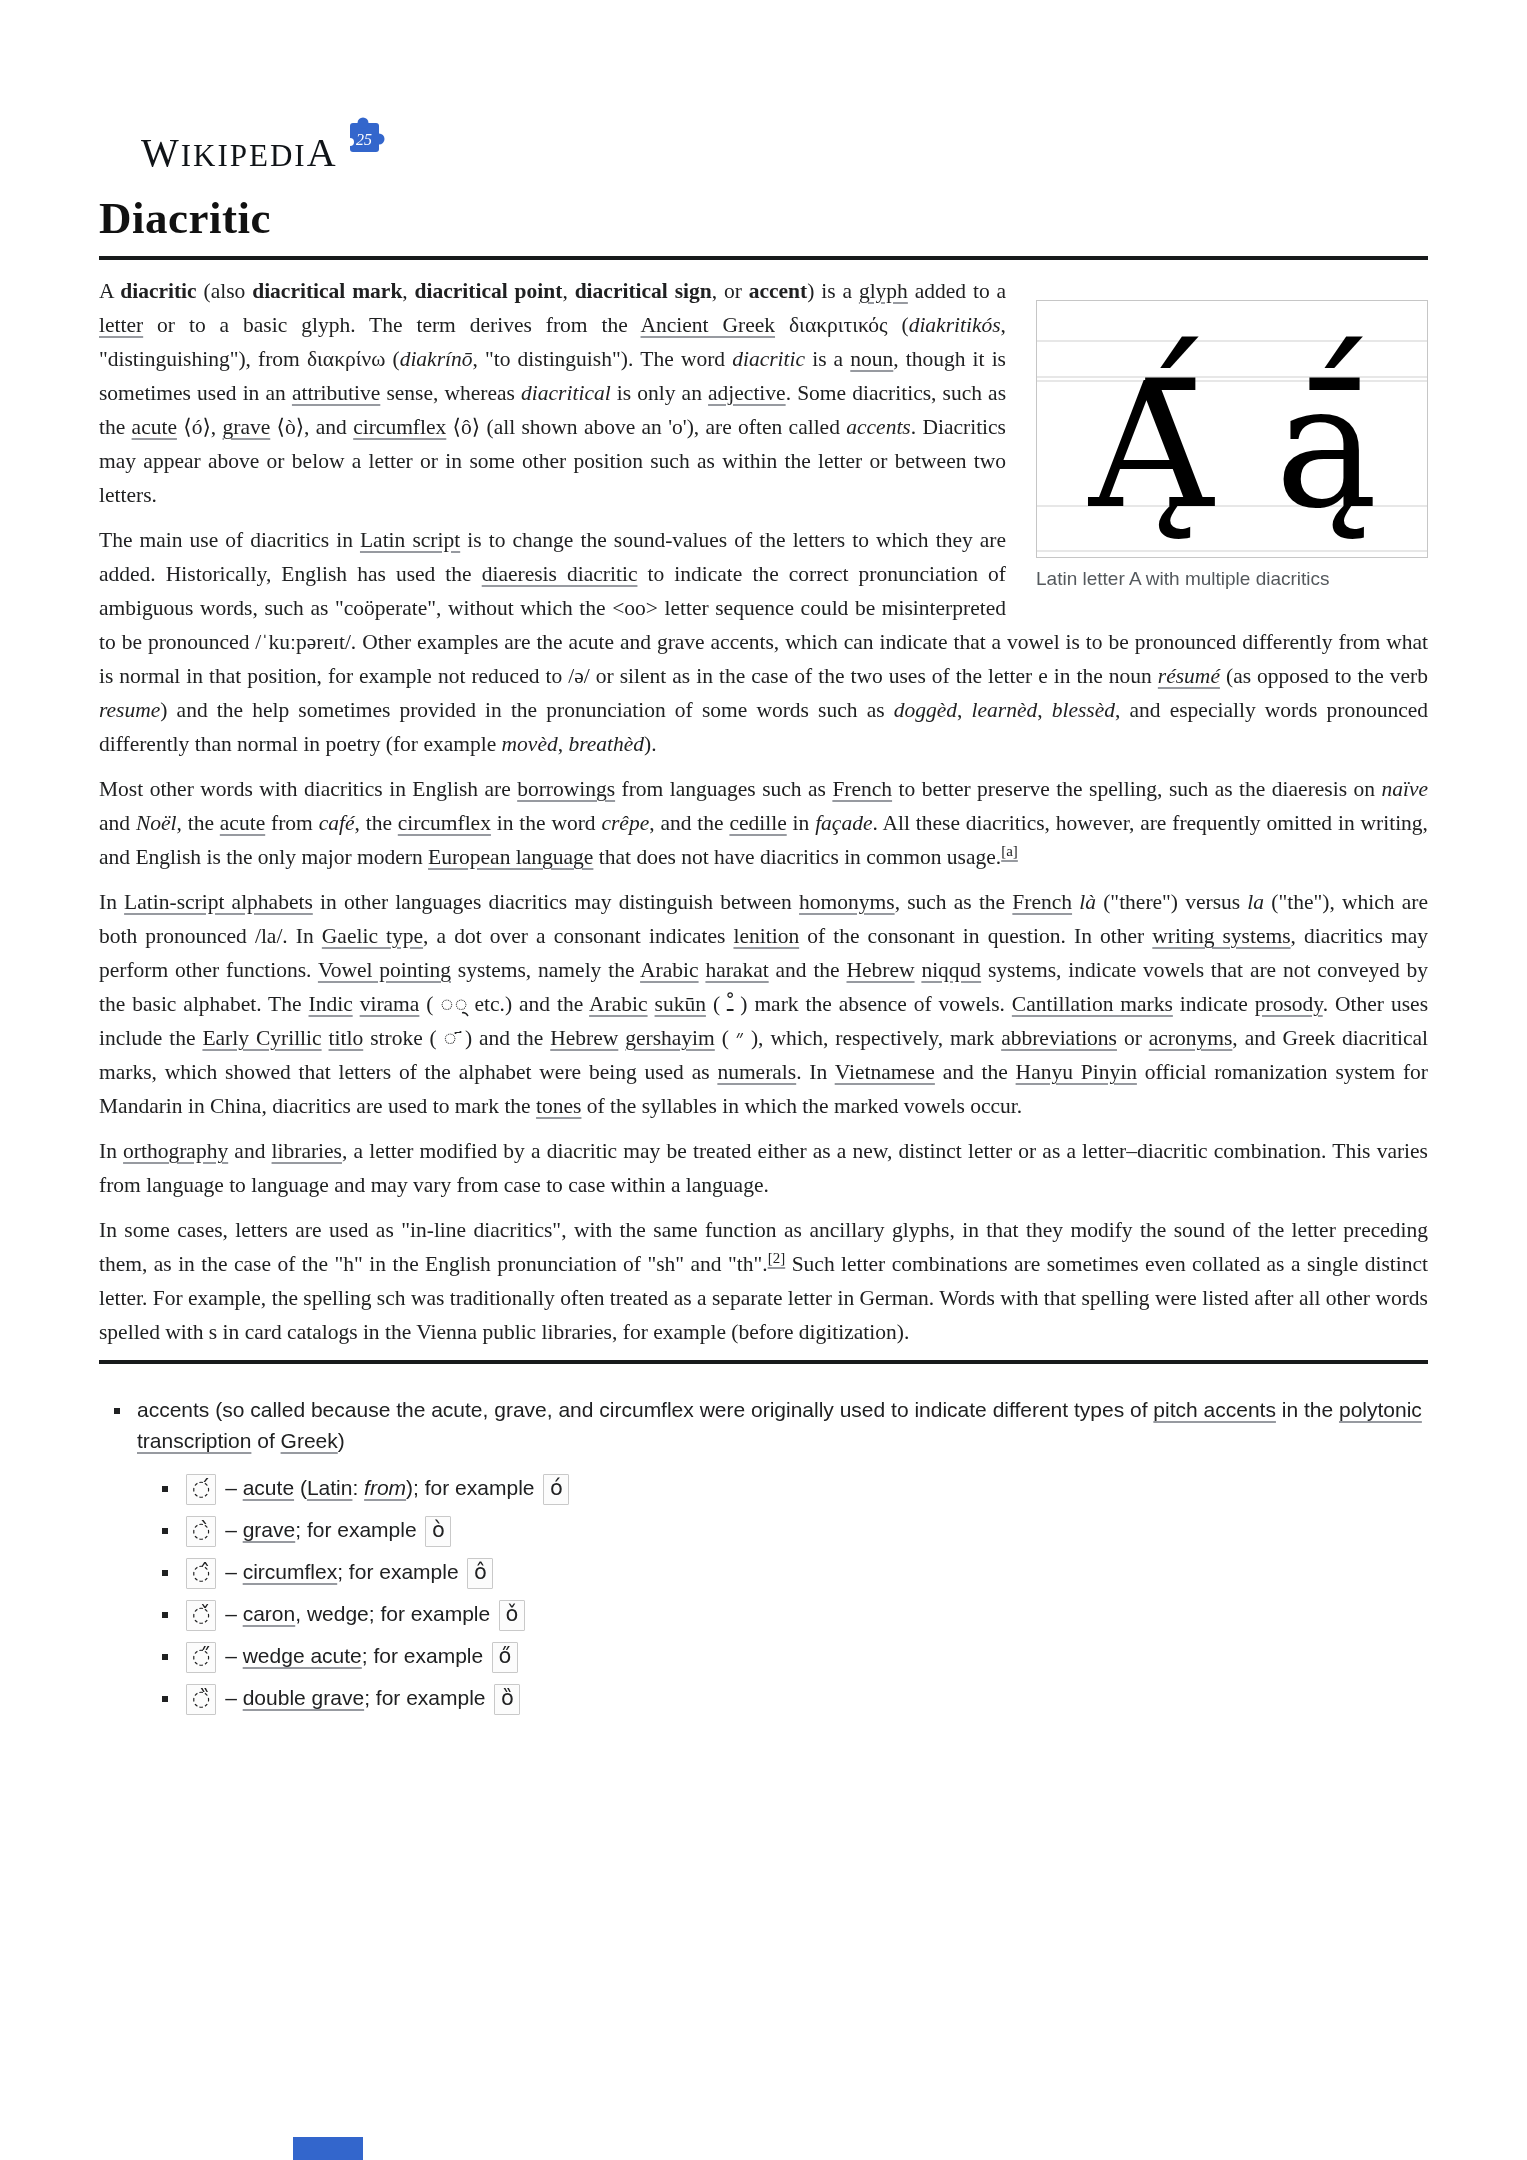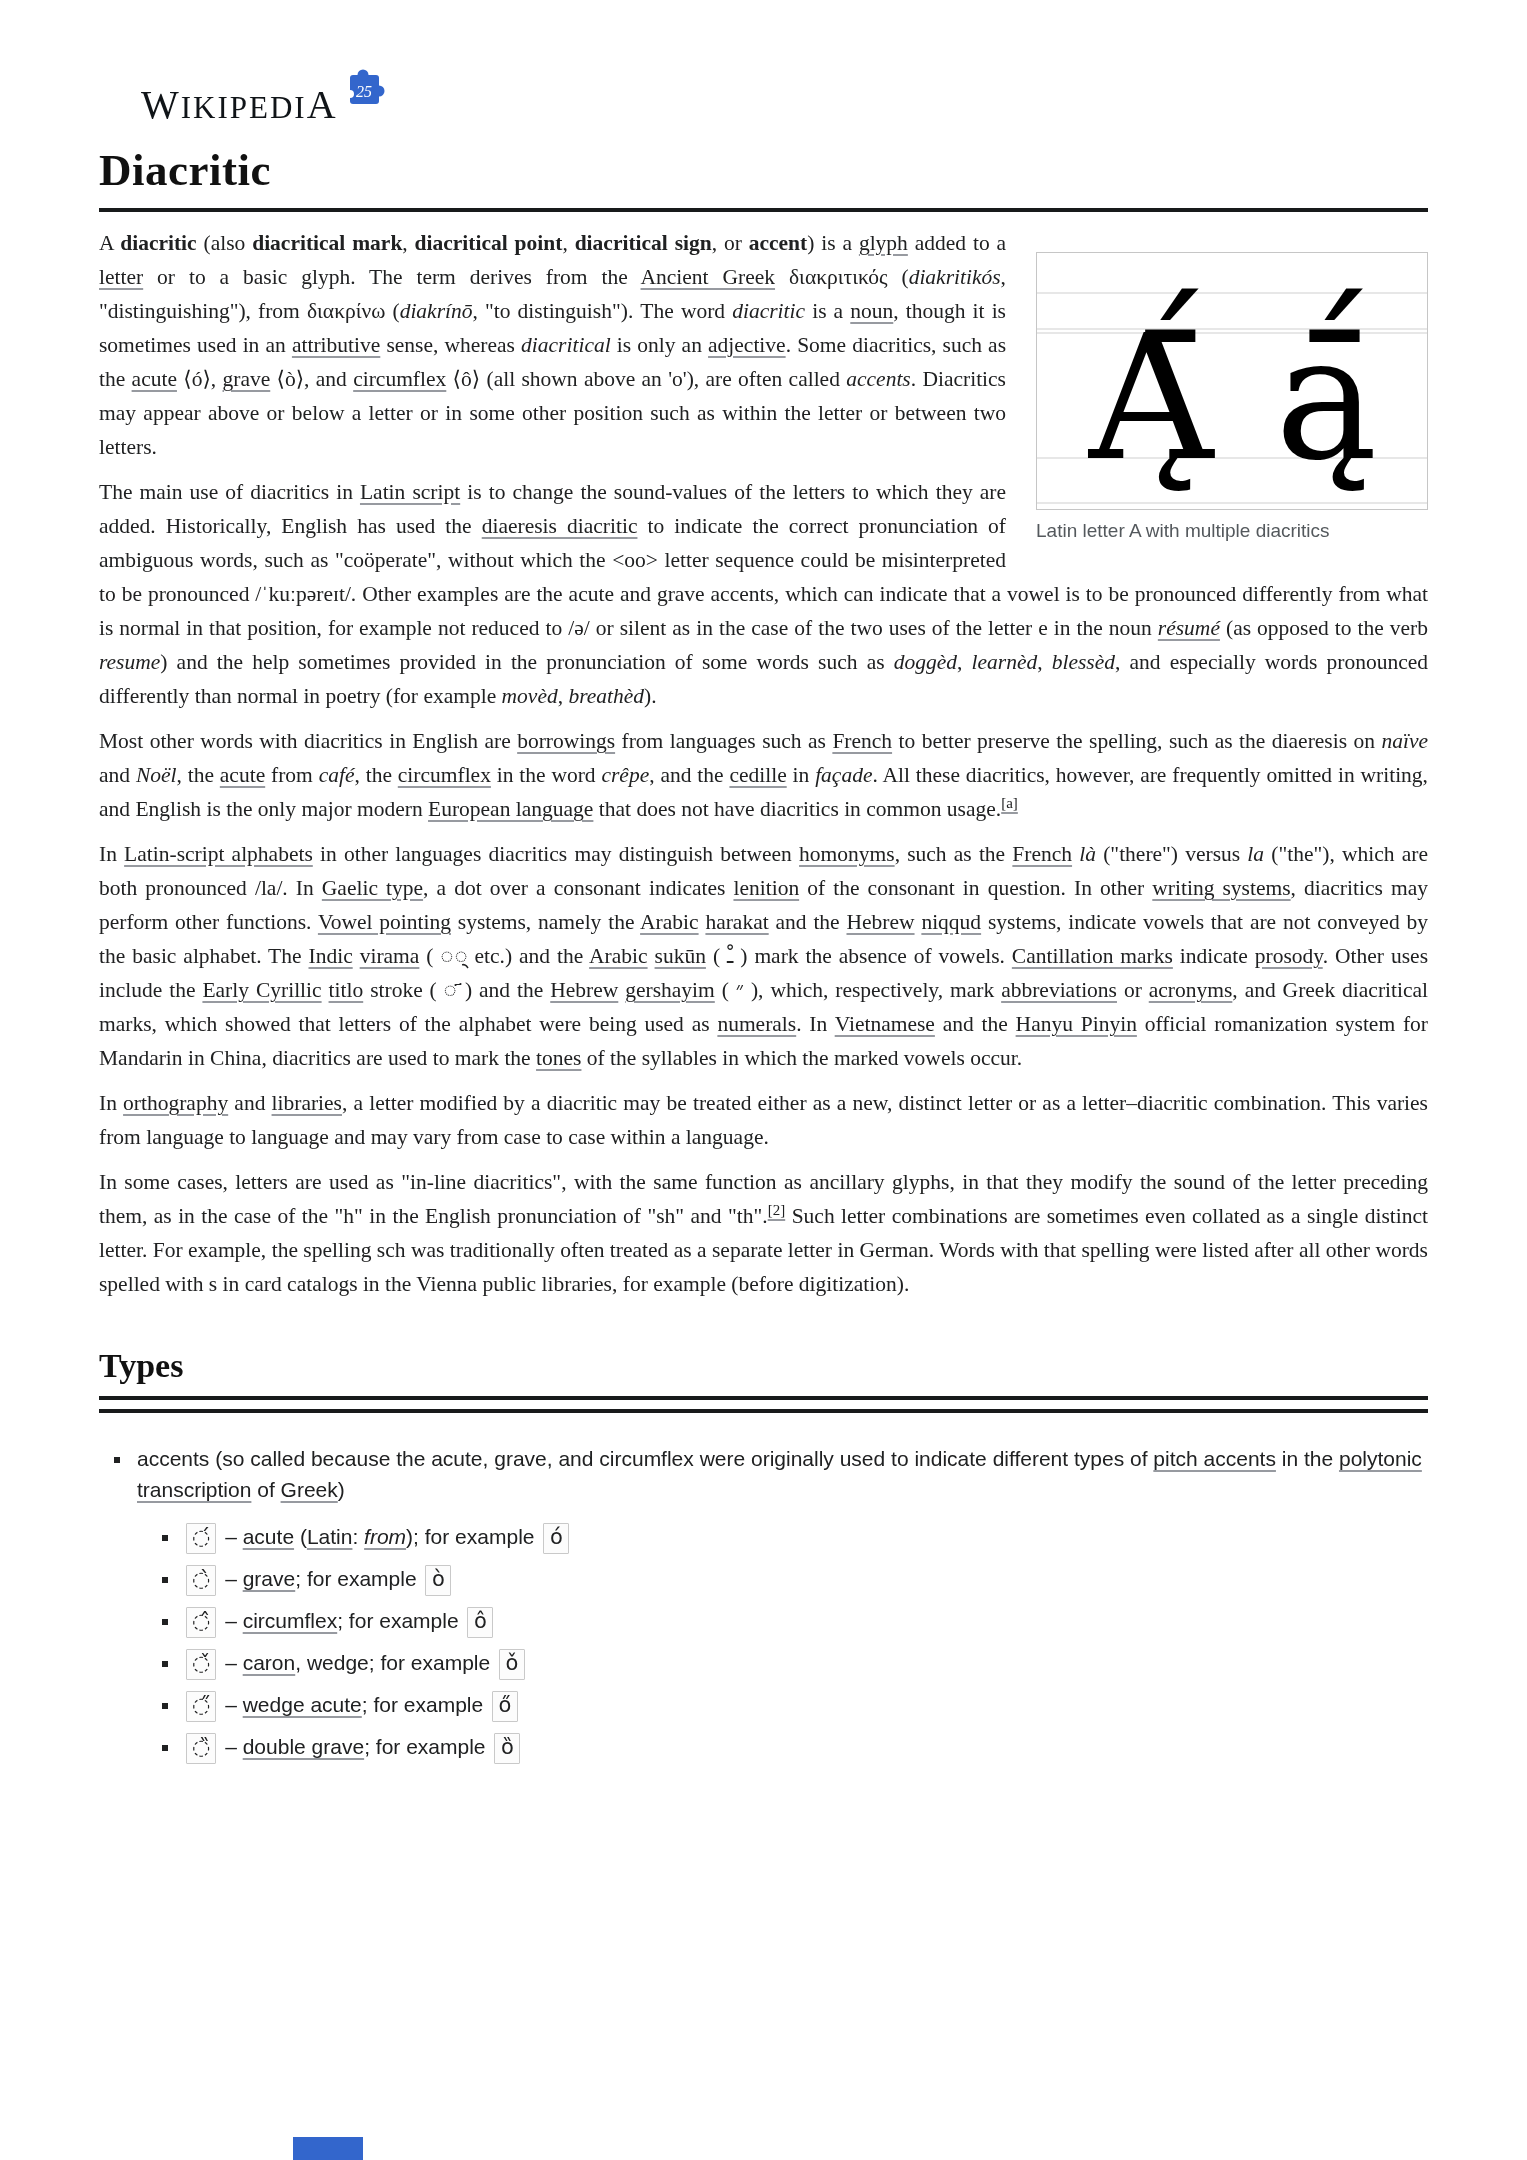--- a/index.html
+++ b/index.html
@@ -1,20 +1,20 @@
 <!DOCTYPE html>
 <html><head>
 <meta charset="utf-8">
 <style>
   html,body{margin:0;padding:0;}
   body{
     width:1527px;height:2160px;background:#ffffff;color:#202122;
     font-family:"Liberation Serif",serif;position:relative;overflow:hidden;
   }
-  .page{padding:64px 99px 0;box-sizing:border-box;}
+  .page{padding:64px 99px 0;box-sizing:border-box;margin-top:48px;}
 
   
   .logo{margin-left:42px;}
   .wm{color:#101418;letter-spacing:2px;white-space:nowrap;}
   .wm .big{font-size:40px;}
   .wm .mid{font-size:31px;}
   .badge-svg{vertical-align:10px;margin-left:5px;}
   .tagline{font-size:17.5px;margin-top:5px;margin-left:2px;color:#202122;}
 
   h1.title{
@@ -94,21 +94,20 @@
     <div class="paras">
         <p class="art">A <b>diacritic</b> (also <b>diacritical mark</b>, <b>diacritical point</b>, <b>diacritical sign</b>, or <b>accent</b>) is a <a class="lnk">glyph</a> added to a <a class="lnk">letter</a> or to a basic glyph. The term derives from the <a class="lnk">Ancient Greek</a> διακριτικός (<i>diakritikós</i>, "distinguishing"), from διακρίνω (<i>diakrínō</i>, "to distinguish"). The word <i>diacritic</i> is a <a class="lnk">noun</a>, though it is sometimes used in an <a class="lnk">attributive</a> sense, whereas <i>diacritical</i> is only an <a class="lnk">adjective</a>. Some diacritics, such as the <a class="lnk">acute</a> ⟨ó⟩, <a class="lnk">grave</a> ⟨ò⟩, and <a class="lnk">circumflex</a> ⟨ô⟩ (all shown above an 'o'), are often called <i>accents</i>. Diacritics may appear above or below a letter or in some other position such as within the letter or between two letters.</p>
         <p class="art">The main use of diacritics in <a class="lnk">Latin script</a> is to change the sound-values of the letters to which they are added. Historically, English has used the <a class="lnk">diaeresis diacritic</a> to indicate the correct pronunciation of ambiguous words, such as "coöperate", without which the &lt;oo&gt; letter sequence could be misinterpreted to be pronounced /ˈkuːpəreɪt/. Other examples are the acute and grave accents, which can indicate that a vowel is to be pronounced differently from what is normal in that position, for example not reduced to /ə/ or silent as in the case of the two uses of the letter e in the noun <a class="lnk it">résumé</a> (as opposed to the verb <i>resume</i>) and the help sometimes provided in the pronunciation of some words such as <i>doggèd</i>, <i>learnèd</i>, <i>blessèd</i>, and especially words pronounced differently than normal in poetry (for example <i>movèd</i>, <i>breathèd</i>).</p>
         <p class="art">Most other words with diacritics in English are <a class="lnk">borrowings</a> from languages such as <a class="lnk">French</a> to better preserve the spelling, such as the diaeresis on <i>naïve</i> and <i>Noël</i>, the <a class="lnk">acute</a> from <i>café</i>, the <a class="lnk">circumflex</a> in the word <i>crêpe</i>, and the <a class="lnk">cedille</a> in <i>façade</i>. All these diacritics, however, are frequently omitted in writing, and English is the only major modern <a class="lnk">European language</a> that does not have diacritics in common usage.<sup class="supref"><a class="lnk">[a]</a></sup></p>
         <p class="art">In <a class="lnk">Latin-script alphabets</a> in other languages diacritics may distinguish between <a class="lnk">homonyms</a>, such as the <a class="lnk">French</a> <i>là</i> ("there") versus <i>la</i> ("the"), which are both pronounced /la/. In <a class="lnk">Gaelic type</a>, a dot over a consonant indicates <a class="lnk">lenition</a> of the consonant in question. In other <a class="lnk">writing systems</a>, diacritics may perform other functions. <a class="lnk">Vowel pointing</a> systems, namely the <a class="lnk">Arabic</a> <a class="lnk">harakat</a> and the <a class="lnk">Hebrew</a> <a class="lnk">niqqud</a> systems, indicate vowels that are not conveyed by the basic alphabet. The <a class="lnk">Indic</a> <a class="lnk">virama</a> ( ◌् etc.) and the <a class="lnk">Arabic</a> <a class="lnk">sukūn</a> ( ـْ ) mark the absence of vowels. <a class="lnk">Cantillation marks</a> indicate <a class="lnk">prosody</a>. Other uses include the <a class="lnk">Early Cyrillic</a> <a class="lnk">titlo</a> stroke ( ◌҃ ) and the <a class="lnk">Hebrew</a> <a class="lnk">gershayim</a> ( ״ ), which, respectively, mark <a class="lnk">abbreviations</a> or <a class="lnk">acronyms</a>, and Greek diacritical marks, which showed that letters of the alphabet were being used as <a class="lnk">numerals</a>. In <a class="lnk">Vietnamese</a> and the <a class="lnk">Hanyu Pinyin</a> official romanization system for Mandarin in China, diacritics are used to mark the <a class="lnk">tones</a> of the syllables in which the marked vowels occur.</p>
         <p class="art">In <a class="lnk">orthography</a> and <a class="lnk">libraries</a>, a letter modified by a diacritic may be treated either as a new, distinct letter or as a letter–diacritic combination. This varies from language to language and may vary from case to case within a language.</p>
         <p class="art">In some cases, letters are used as "in-line diacritics", with the same function as ancillary glyphs, in that they modify the sound of the letter preceding them, as in the case of the "h" in the English pronunciation of "sh" and "th".<sup class="supref"><a class="lnk">[2]</a></sup> Such letter combinations are sometimes even collated as a single distinct letter. For example, the spelling sch was traditionally often treated as a separate letter in German. Words with that spelling were listed after all other words spelled with s in card catalogs in the Vienna public libraries, for example (before digitization).</p>
       </div>
   </div>
 
-  <h2 class="sect">Types</h2>
   <div class="rule2"></div>
 
 
   <ul class="types">
     <li>
       <span>accents (so called because the acute, grave, and circumflex were originally used to indicate different types of <a class="lnk">pitch accents</a> in the <a class="lnk">polytonic transcription</a> of <a class="lnk">Greek</a>)</span>
       <ul class="sub">
           <li><span class="charbox">◌́</span> – <a class="lnk">acute</a> (<a class="lnk">Latin</a>: <a class="lnk it">from</a>); for example <span class="charbox">ó</span></li>
           <li><span class="charbox">◌̀</span> – <a class="lnk">grave</a>; for example <span class="charbox">ò</span></li>
           <li><span class="charbox">◌̂</span> – <a class="lnk">circumflex</a>; for example <span class="charbox">ô</span></li>

